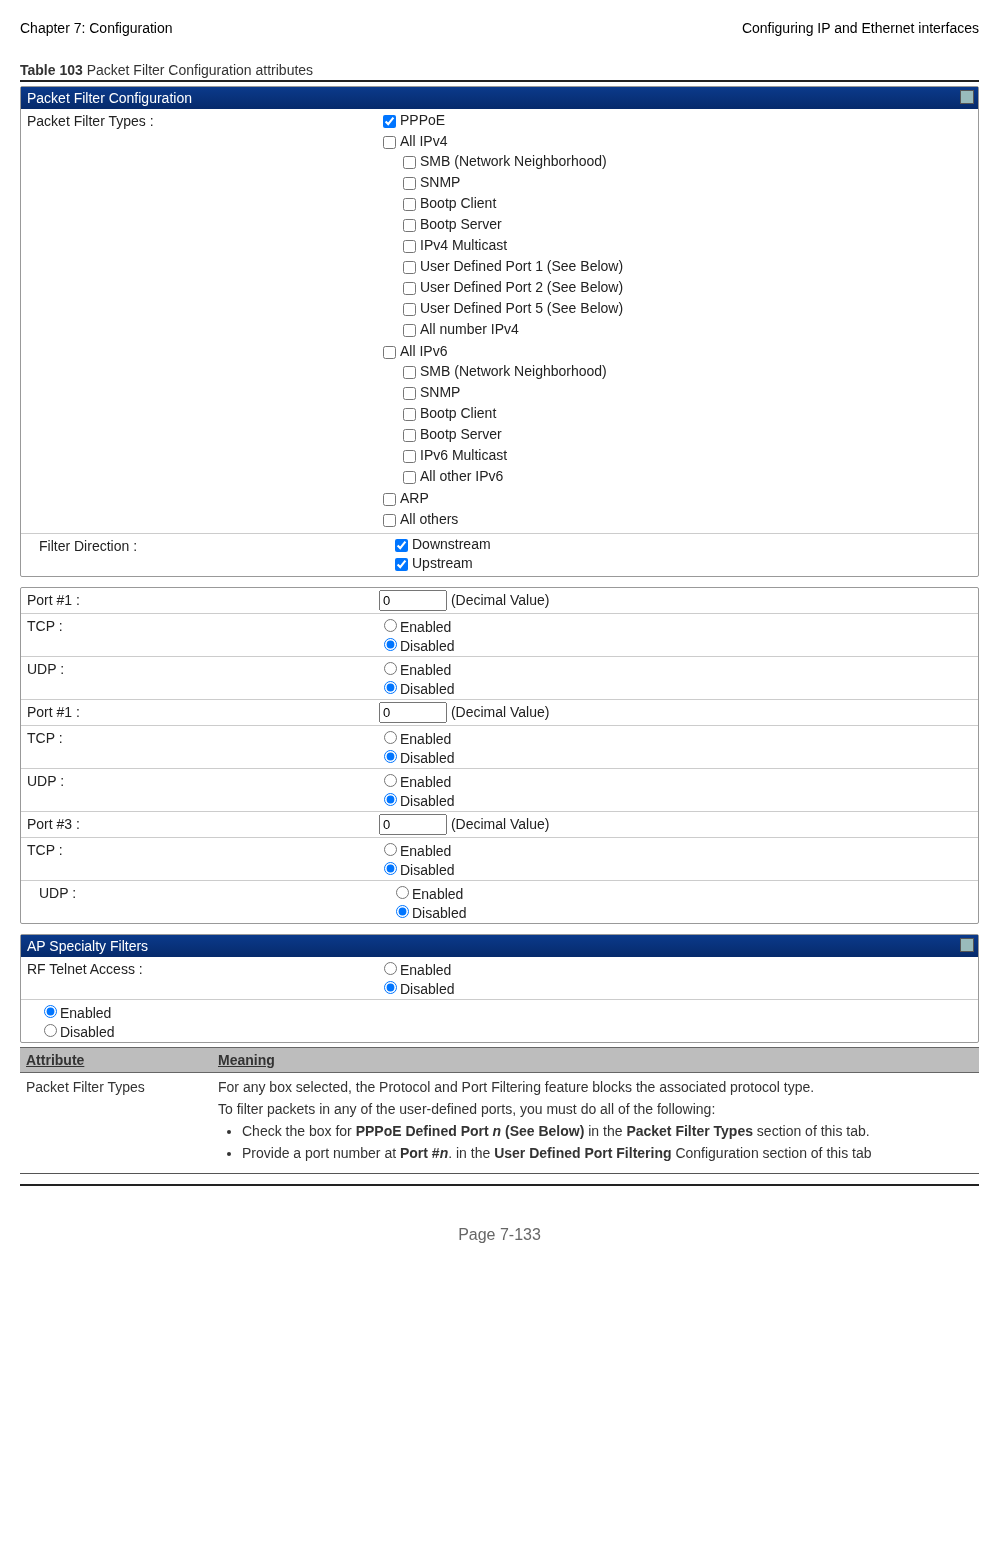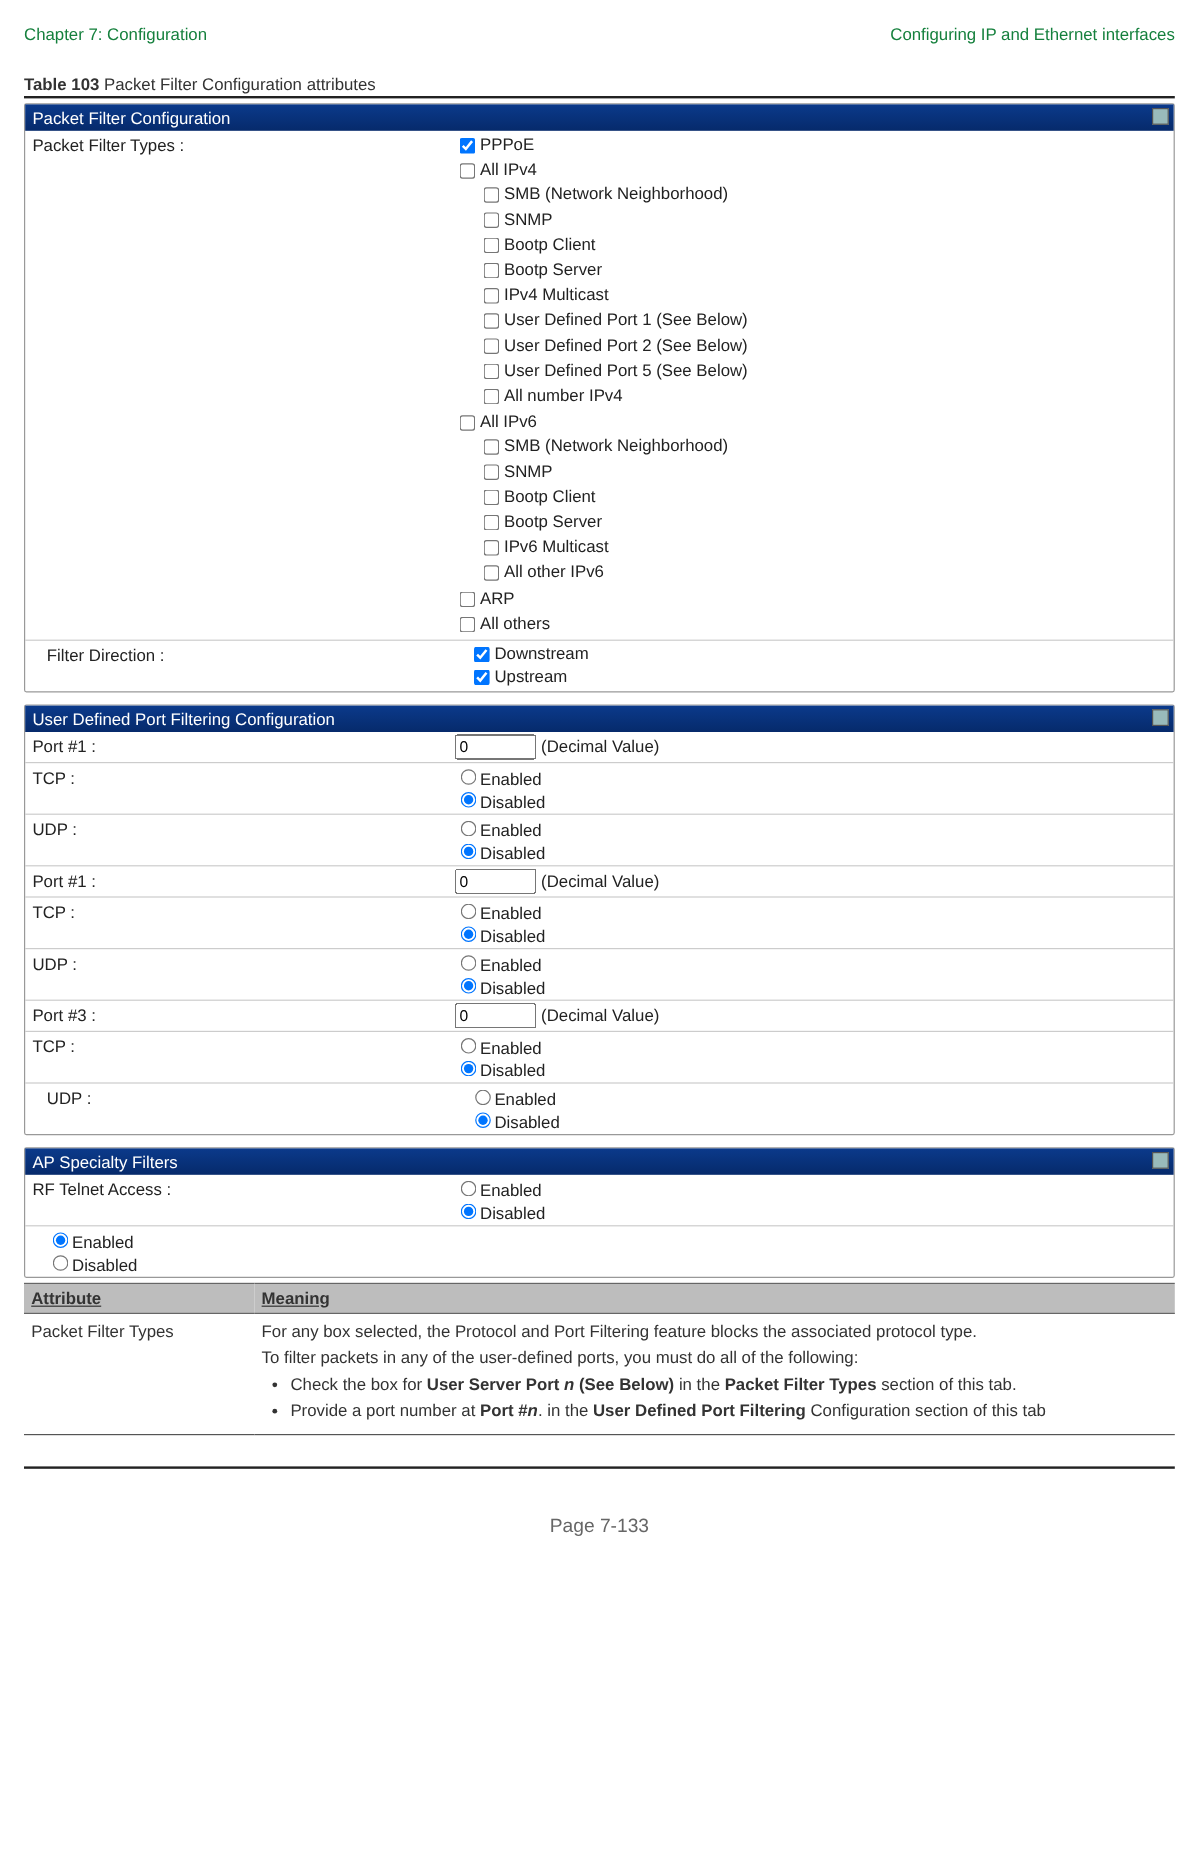--- a/index.html
+++ b/index.html
@@ -4,24 +4,24 @@
 <style>
   body {
     font-family: Arial, Helvetica, sans-serif;
     font-size: 13px;
     color: #333;
     margin: 0;
     padding: 20px 20px 30px 20px;
     background: #fff;
     width: 959px;
   }
-  .hdr-row { display: flex; justify-content: space-between; color: #15803d; font-size: 14px; margin-bottom: 26px; }
+  .hdr-row { display: flex; justify-content: space-between; color: #000000; font-size: 14px; margin-bottom: 26px; }
   .tbl-title { font-size: 14px; margin-bottom: 2px; }
   .tbl-title b { font-weight: bold; }
-  .outer-rule { border-top: 2px solid #222; border-bottom: 2px solid #222; padding: 4px 0 26px 0; }
+  .outer-rule { border-top: 2px solid #222; border-bottom: 2px solid #222; padding: 4px 0 10px 0; }
   .panel { border: 1px solid #999; border-radius: 2px; margin-bottom: 10px; background: #fff; }
   .panel-hdr { background: #062a6b; background: linear-gradient(#0b3a8b,#062a6b); color: #fff; font-size: 14px; padding: 3px 6px; position: relative; }
   .panel-hdr .collapse { position: absolute; right: 4px; top: 3px; width: 12px; height: 12px; background: #9bb; border:1px solid #555;}
   .cfg-row { display: flex; border-bottom: 1px solid #ccc; }
   .cfg-row:last-child { border-bottom: none; margin-left: 12px; }
   .cfg-label { width: 340px; padding: 4px 6px; font-size: 14px; color: #222; }
   .cfg-val { flex: 1; padding: 2px 6px; font-size: 14px; color: #222; }
   .tree ul { list-style: none; margin: 0; padding-left: 20px; }
   .tree li { padding: 1px 0; white-space: nowrap; }
   .cb { vertical-align: middle; margin-right: 4px; }
@@ -90,24 +90,20 @@
     <div class="cfg-row">
       <div class="cfg-label">Filter Direction :</div>
       <div class="cfg-val">
         <div><input type="checkbox" class="cb" checked="" style=""><span>Downstream</span></div>
         <div><input type="checkbox" class="cb" checked="" style=""><span>Upstream</span></div>
       </div>
     </div>
   </div>
 
   <div class="panel">
-    <div class="panel-hdr">
-      <span>User Defined Port Filtering Configuration</span>
-      <span class="collapse"></span>
-    </div>
 
     <div class="cfg-row">
         <div class="cfg-label">Port #1 :</div>
       <div class="cfg-val"><input class="portin" value="0" style=""> <span>(Decimal Value)</span></div>
       </div>
     <div class="cfg-row">
         <div class="cfg-label">TCP :</div>
       <div class="cfg-val radio-row">
           <div><input type="radio" name="t1" style=""><span>Enabled</span></div>
           <div><input type="radio" name="t1" checked="" style=""><span>Disabled</span></div>
@@ -185,21 +181,21 @@
         <tr>
       <th><span>Attribute</span></th>
       <th><span>Meaning</span></th>
     </tr>
     <tr>
       <td class="first">Packet Filter Types</td>
       <td>
         <div>For any box selected, the Protocol and Port Filtering feature blocks the associated protocol type.</div>
         <div style="margin-top:6px">To filter packets in any of the user-defined ports, you must do all of the following:</div>
         <ul class="bullets">
-          <li><span>Check the box for </span><b><span>User Server Port </span><i>n</i><span> (See Below)</span></b><span> in the </span><b>Packet Filter Types</b><span> section of this tab.</span></li>
+          <li><span>Check the box for </span><b><span>PPPoE Defined Port </span><i>n</i><span> (See Below)</span></b><span> in the </span><b>Packet Filter Types</b><span> section of this tab.</span></li>
           <li><span>Provide a port number at </span><b><span>Port #</span><i>n</i></b><span>. in the </span><b>User Defined Port Filtering</b><span> Configuration section of this tab</span></li>
         </ul>
       </td>
     </tr>
   </tbody>
     </table>
 </div>
 
 <div class="footer">Page 7-133</div>
 

